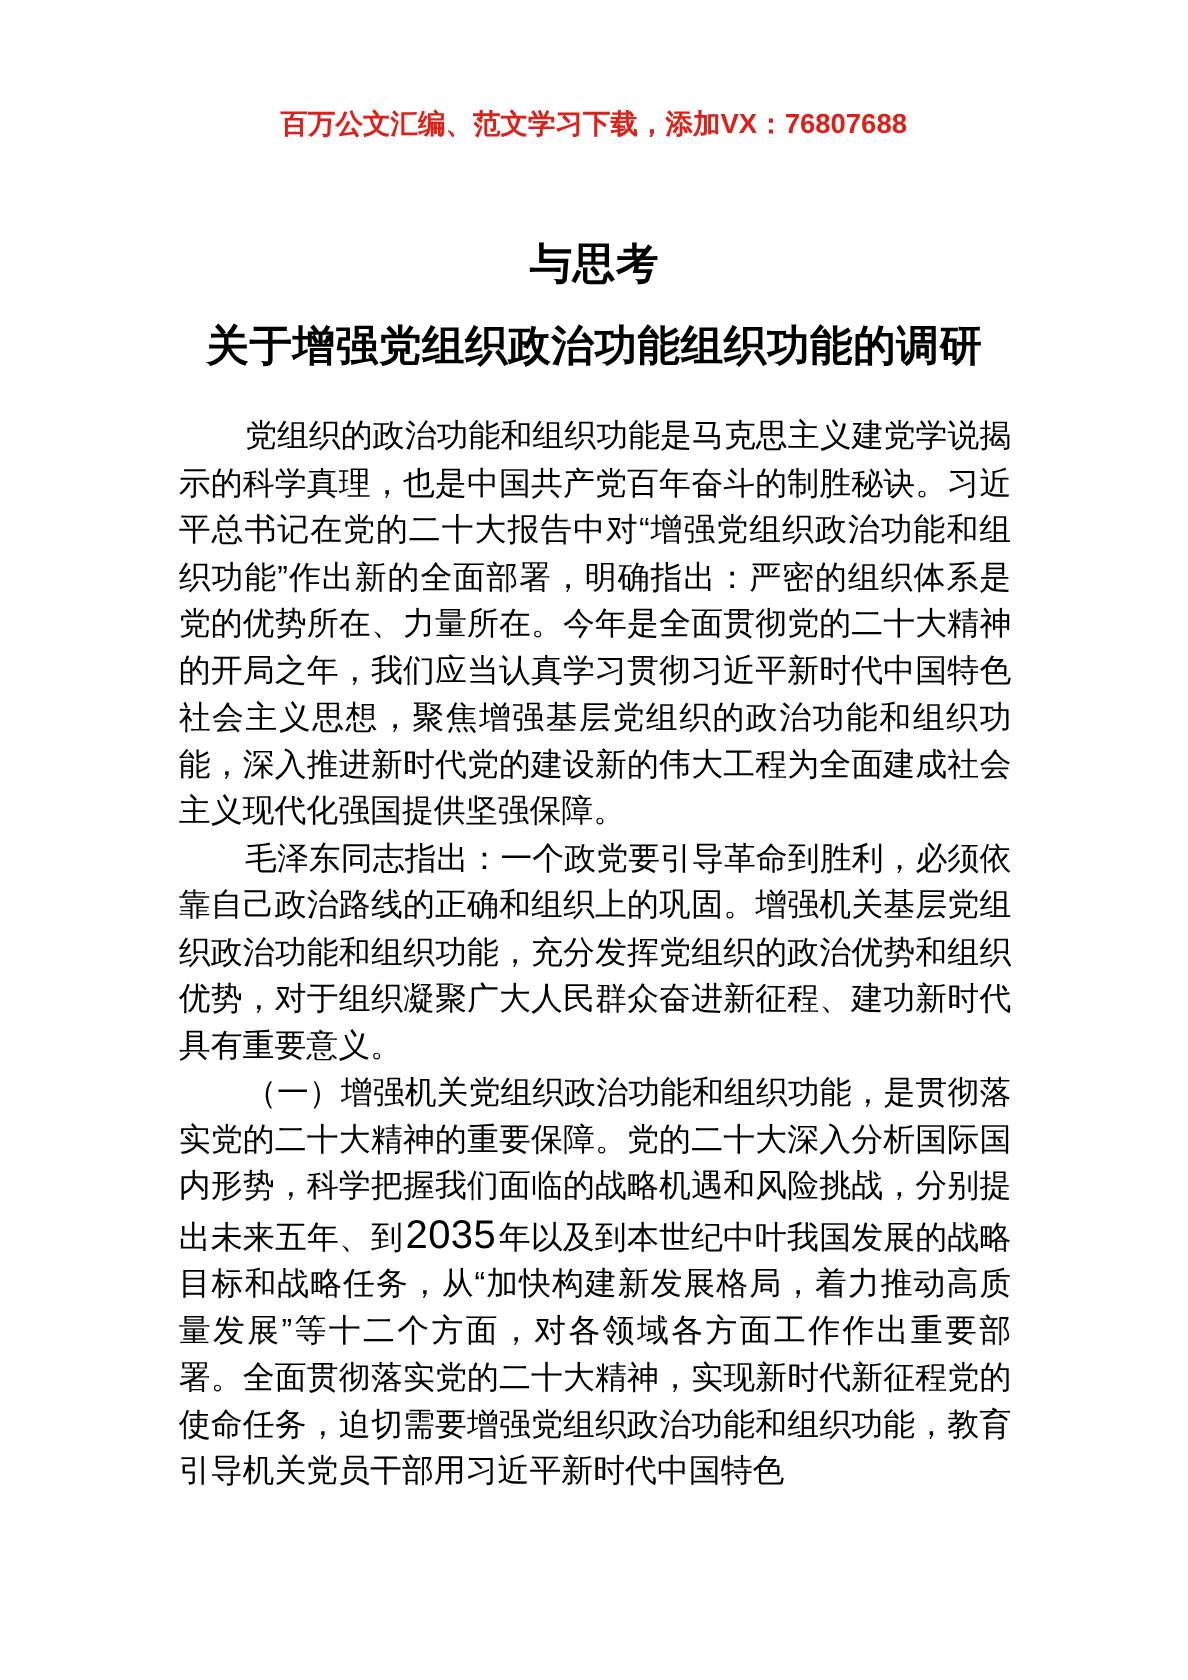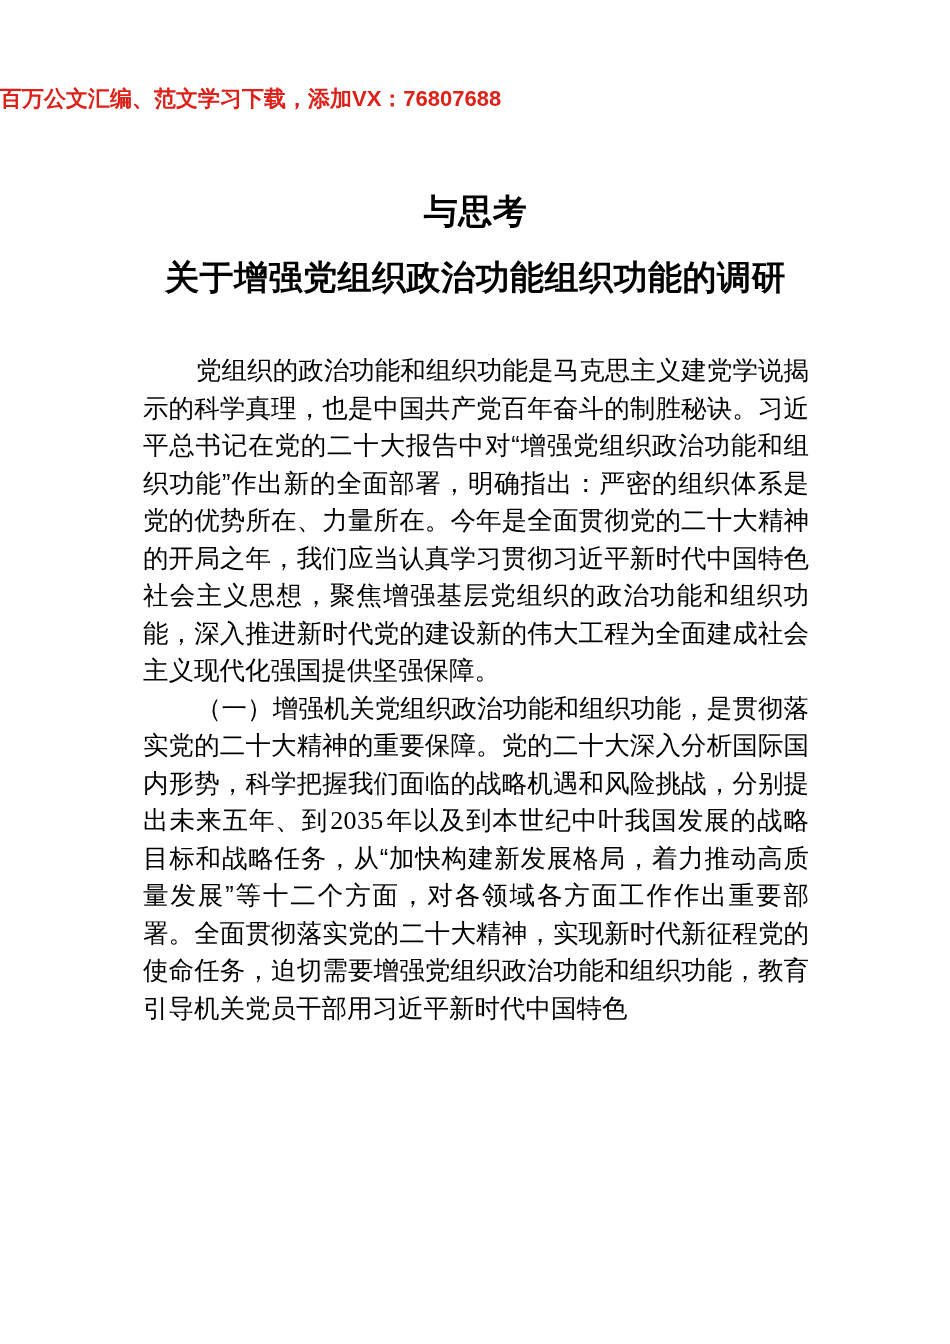--- a/index.html
+++ b/index.html
@@ -22,20 +22,21 @@
     background: #ffffff;
     box-sizing: border-box;
   }
 
   
   .promo-header {
     position: absolute;
     top: 84px;
     left: 0;
     width: 950px;
+    text-align: center;
     color: #dd2018;
     font-size: 22px;
     font-weight: 700;
     letter-spacing: 0px;
     white-space: nowrap;
     font-family: "Liberation Sans", "DejaVu Sans", sans-serif;
   }
 
   
   .doc-title {
@@ -47,21 +48,21 @@
     font-size: 34px;
     font-weight: 700;
     line-height: 66px;
     letter-spacing: 0.5px;
     font-family: "Liberation Sans", "DejaVu Sans", sans-serif;
   }
 
   
   .body-block {
     position: absolute;
-    top: 352px;
+    top: 331px;
     left: 143px;
     width: 666px;
   }
 
   p.para {
     margin: 0;
     padding: 0;
     font-size: 25.5px;
     line-height: 37.5px;
     text-align: justify;
@@ -72,22 +73,22 @@
     font-weight: 400;
     word-break: break-all;
   }
 
   p.para.heading {
     font-weight: 700;
   }
 
   
   .num {
-    font-family: Liberation Serif, serif;
-    font-size: 26px;
+    font-family: Liberation Sans, sans-serif;
+    font-size: 32px;
     padding: 0 2px;
     letter-spacing: 0.3px;
   }
 </style>
 </head>
 <body>
 
 <div class="page">
 
   <div class="promo-header">百万公文汇编、范文学习下载，添加VX：76807688</div>
@@ -95,18 +96,19 @@
   <div class="doc-title">
     <div>与思考</div>
     <div>关于增强党组织政治功能组织功能的调研</div>
   </div>
 
   <div class="body-block">
 
     <p class="para">党组织的政治功能和组织功能是马克思主义建党学说揭示的科学真理，也是中国共产党百年奋斗的制胜秘诀。习近平总书记在党的二十大报告中对“增强党组织政治功能和组织功能”作出新的全面部署，明确指出：严密的组织体系是党的优势所在、力量所在。今年是全面贯彻党的二十大精神的开局之年，我们应当认真学习贯彻习近平新时代中国特色社会主义思想，聚焦增强基层党组织的政治功能和组织功能，深入推进新时代党的建设新的伟大工程为全面建成社会主义现代化强国提供坚强保障。</p>
 
 
+    <p class="para">毛泽东同志指出：一个政党要引导革命到胜利，必须依靠自己政治路线的正确和组织上的巩固。增强机关基层党组织政治功能和组织功能，充分发挥党组织的政治优势和组织优势，对于组织凝聚广大人民群众奋进新征程、建功新时代具有重要意义。</p>
 
     <p class="para">（一）增强机关党组织政治功能和组织功能，是贯彻落实党的二十大精神的重要保障。党的二十大深入分析国际国内形势，科学把握我们面临的战略机遇和风险挑战，分别提出未来五年、到<span class="num">2035</span>年以及到本世纪中叶我国发展的战略目标和战略任务，从“加快构建新发展格局，着力推动高质量发展”等十二个方面，对各领域各方面工作作出重要部署。全面贯彻落实党的二十大精神，实现新时代新征程党的使命任务，迫切需要增强党组织政治功能和组织功能，教育引导机关党员干部用习近平新时代中国特色</p>
 
   </div>
 
 </div>
 
 </body></html>

